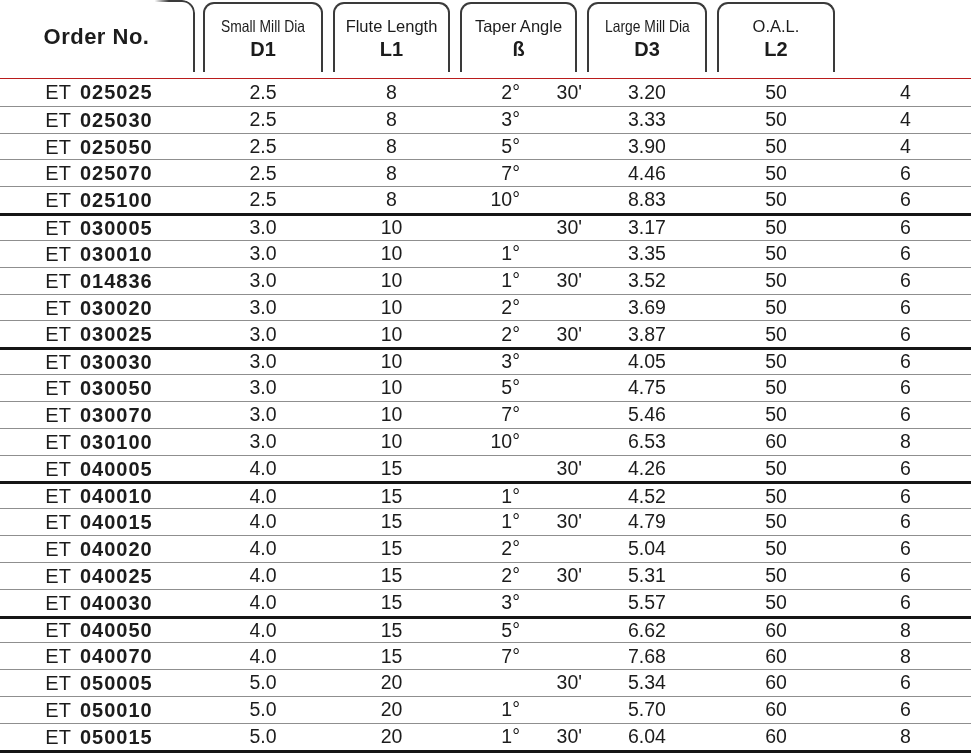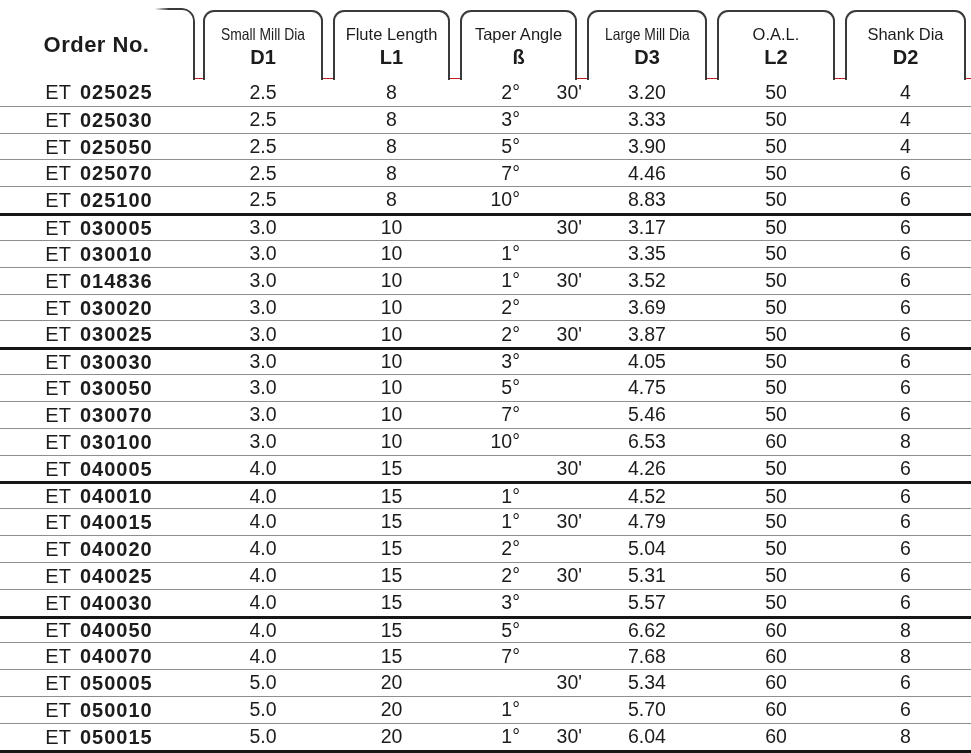--- a/index.html
+++ b/index.html
@@ -10,21 +10,21 @@
     font-family:"Liberation Sans", sans-serif;
     color:#1c1c1c;
     overflow:hidden;
   }
   
   .header-row{
     display:grid;
     grid-template-columns:198px 130px 127px 127px 130px 128px 131px;
     height:78px;
     box-sizing:border-box;
-    padding-top:10px;
+    padding-top:2px;
   }
   .header-cell{height:70px;}
   .tab{
     position:relative;
     height:70px;
     margin:0 5px;
     box-sizing:border-box;
     border:2px solid #3a3a3a;
     border-bottom:none;
     border-radius:11px 11px 0 0;
@@ -162,27 +162,20 @@
       <span class="tab-line2">D3</span>
     </div>
   </div>
       <div class="header-cell">
     <div class="tab">
 
       <span class="tab-line1">O.A.L.</span>
       <span class="tab-line2">L2</span>
     </div>
   </div>
-      <div class="header-cell">
-    <div class="tab">
-
-      <span class="tab-line1">Shank Dia</span>
-      <span class="tab-line2">D2</span>
-    </div>
-  </div>
     </div>
   <div class="table-body">
       <div class="row">
     <div class="cell order-cell">
       <span class="order-prefix">ET</span>
       <span class="order-number">025025</span>
     </div>
     <div class="cell">2.5</div>
     <div class="cell">8</div>
     <div class="cell cell-taper">

